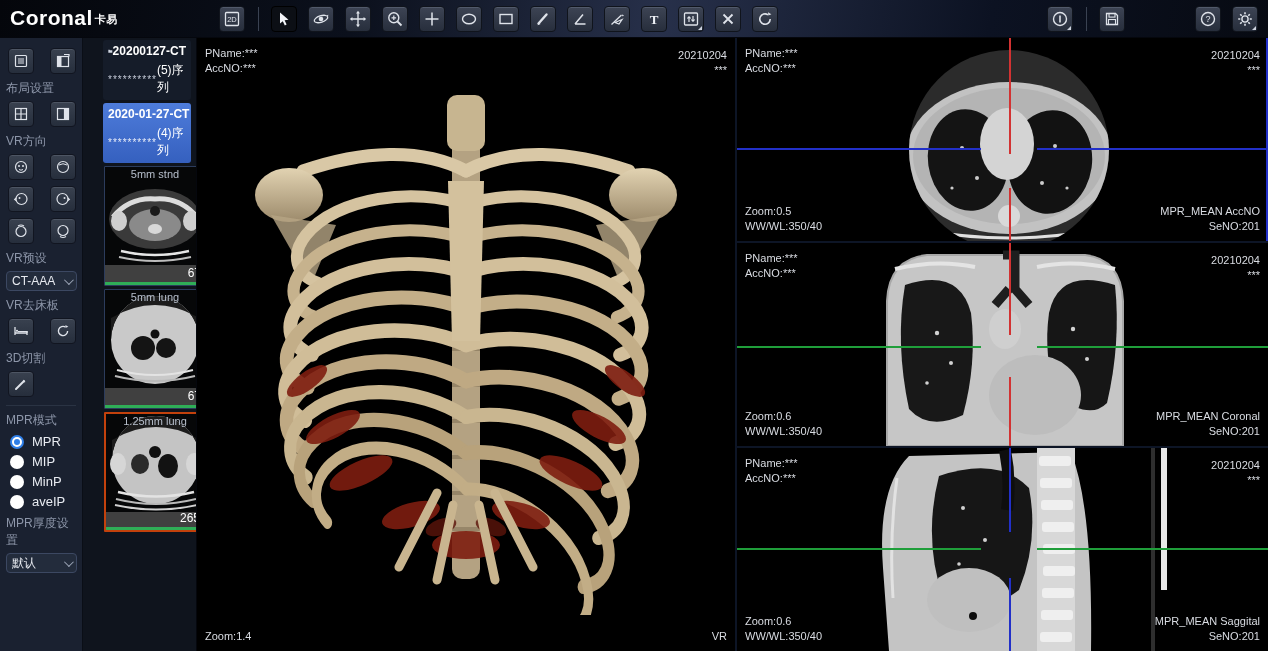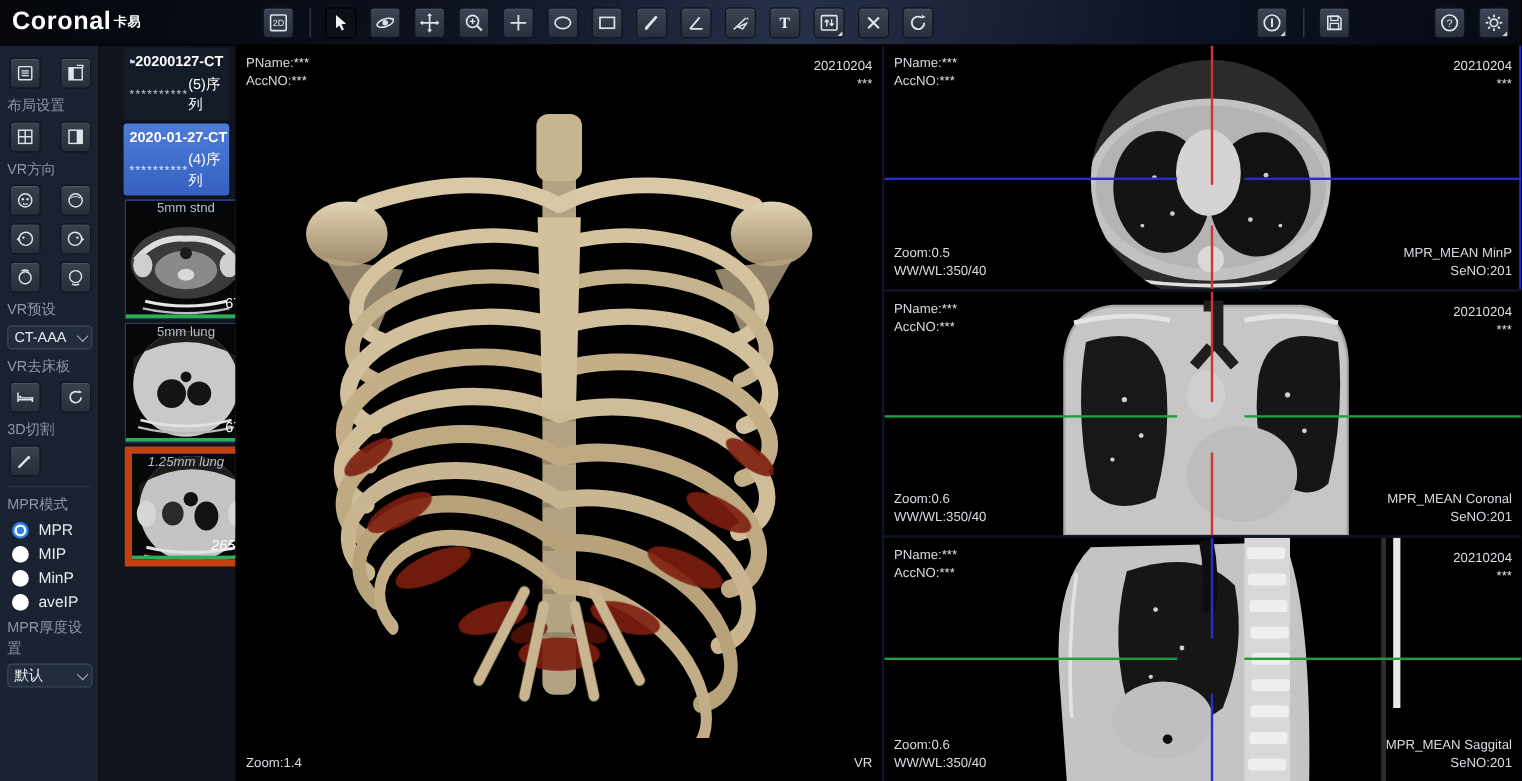--- a/index.html
+++ b/index.html
@@ -58,23 +58,23 @@
                 padding:2px 5px 0 20px; overflow:hidden; }
   .study { border-radius:3px; padding:4px 5px 4px 5px; margin-bottom:3px; background:#151c29;
            cursor:pointer; }
   .study.selected { background:linear-gradient(180deg,#4e7cda,#3560bf); }
   .study-top { display:flex; align-items:center; justify-content:space-between; }
   .study-title { color:#fff; font-size:12px; font-weight:bold; white-space:nowrap; }
   .study-bottom { display:flex; align-items:center; justify-content:space-between; margin-top:4px; }
   .study-masked { color:#c3c9d6; font-size:10px; letter-spacing:1px; }
   .study.selected .study-masked { color:#e7ecf8; }
   .study-count { color:#fff; font-size:12px; }
-  .thumb { position:relative; width:102px; height:100px; margin:3px 0 0 1px; border:1px solid #2c3c5c;
-           border-radius:1px; background:#1d4ed8; cursor:pointer; overflow:hidden; }
-  .thumb.selected { border:6px solid #c2410c;font-style:italic; }
+  .thumb { position:relative; width:102px; height:120px; margin:3px 0 0 1px; border:1px solid #2c3c5c;
+           border-radius:1px; background:#404040; cursor:pointer; overflow:hidden; }
+  .thumb.selected { border:2px solid #c2410c; }
   .thumb-label { position:absolute; top:1px; left:0; right:0; text-align:center; color:#b7bfcc;
                  font-size:11px; z-index:3; }
   .thumb-num { position:absolute; right:4px; bottom:5px; color:#fff; font-size:12px; z-index:3; }
   .thumb-bar { position:absolute; left:0; right:0; bottom:0; height:3px; background:#2fae57; z-index:3; }
   .thumb svg { position:absolute; left:0; top:0; }
 
   
   .vr-viewport { position:relative; width:538px; flex:0 0 538px; background:#000; overflow:hidden; }
   .right-col { width:533px; flex:0 0 533px; display:flex; flex-direction:column; background:#0d1526;
                border-left:2px solid #0d1526; }
@@ -589,21 +589,21 @@
         </div>
         <div class="ov tr">
           <div>20210204</div>
           <div>***</div>
         </div>
         <div class="ov bl">
           <div>Zoom:0.5</div>
           <div>WW/WL:350/40</div>
         </div>
         <div class="ov br">
-          <div>MPR_MEAN MinP</div>
+          <div>MPR_MEAN AccNO</div>
           <div>SeNO:201</div>
         </div>
       </div>
 
       <div class="mpr-view">
         <svg width="533" height="203" viewBox="0 0 533 203" style="position:absolute;left:0;top:0;">
           <path d="M150,203 L150,58 Q152,16 190,12 L348,12 Q384,16 386,58 L386,203 Z" fill="#c6c6c6"></path>
           <path d="M150,203 L150,58 Q152,16 190,12 L348,12 Q384,16 386,58 L386,203 Z" fill="none" stroke="#a8a8a8" stroke-width="2"></path>
           <path d="M266,12 h12 v34 l14,16 M272,46 l-14,16" stroke="#1e1e1e" stroke-width="9" fill="none"></path>
           <path d="M168,42 Q222,24 234,70 Q240,120 226,172 Q192,188 172,166 Q158,100 168,42 Z" fill="#181818"></path>

